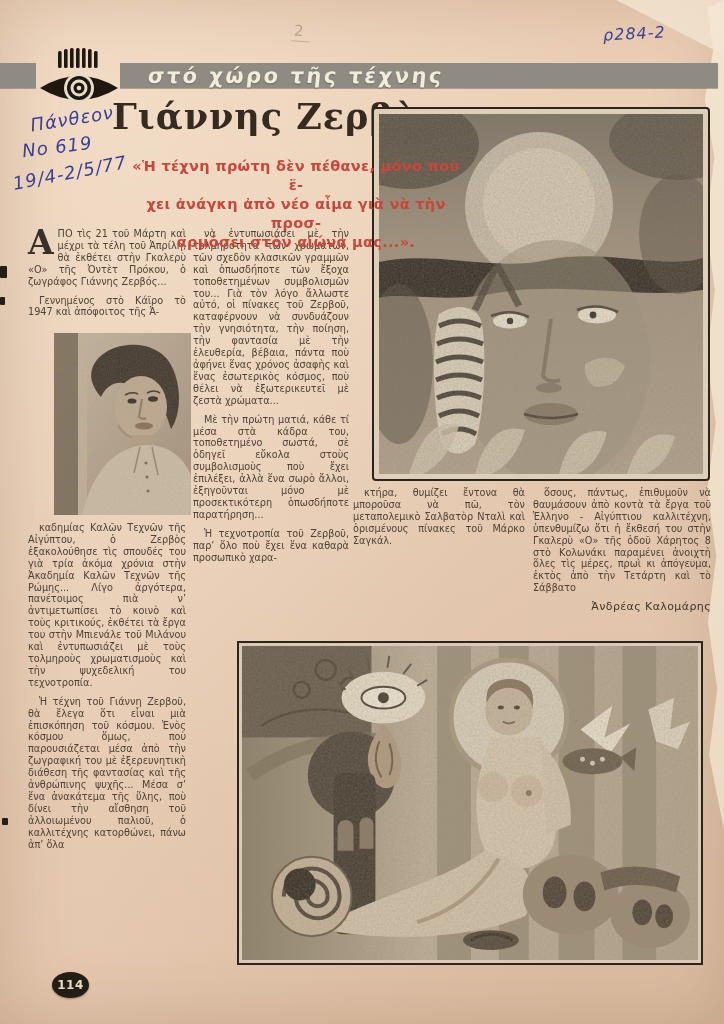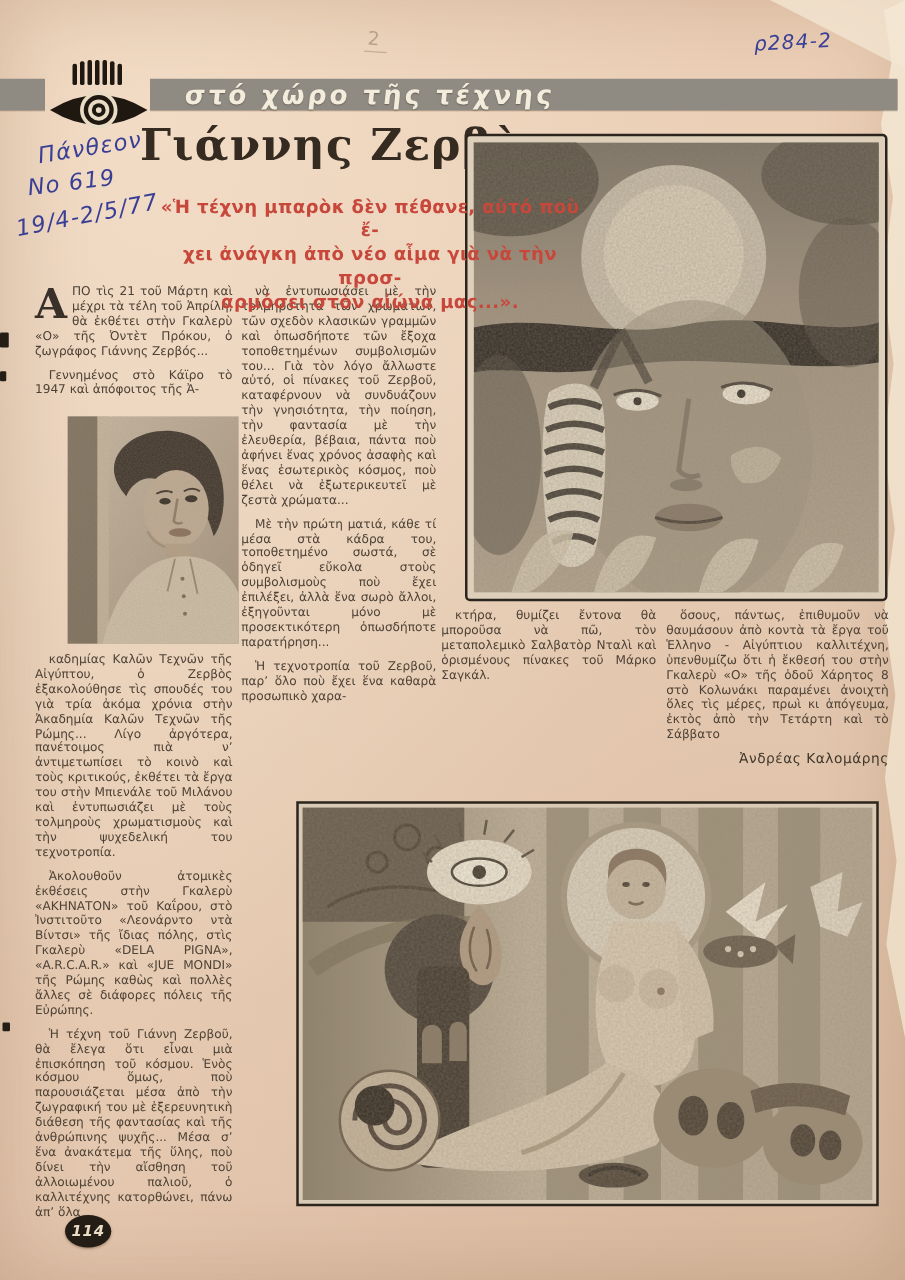--- a/index.html
+++ b/index.html
@@ -84,21 +84,20 @@
     box-sizing:border-box; border:2px solid #2c251d; padding:3px; background:#d8cab5;
   }
   .portrait{position:absolute; left:54px; top:333px; width:137px; height:182px;}
   .artframe-top svg,.artframe-bottom svg,.portrait svg{display:block; width:100%; height:100%;}
   
   .pagenum{
     position:absolute; left:52px; top:972px; width:37px; height:26px;
     background:#231d16; border-radius:50%; display:flex; align-items:center; justify-content:center;
     color:#e9dcc4; font-size:12px; font-weight:bold; letter-spacing:.5px;
     box-shadow:0 1px 2px rgba(60,40,20,.4);
-    font-style:italic;
   }
 </style>
 </head>
 <body>
 
 <div class="page">
 
   <div class="corner-light"></div>
   <div class="torn-right"></div>
   <div class="edge-mark" style="left:0;top:266px;width:7px;height:12px;"></div>
@@ -130,21 +129,21 @@
   </span>
 
   <span class="hand hand-mag">Πάνθεον</span>
   <span class="hand hand-issue">Νο 619</span>
   <span class="hand hand-dates">19/4-2/5/77</span>
   <span class="hand hand-code">ρ284-2</span>
   <span class="pencil">2</span>
 
   <h1 class="title">Γιάννης Ζερβὸς</h1>
   <div class="quote" style="color:#c8473b;">
-      <div>«Ἡ τέχνη μπαρὸκ δὲν πέθανε, αὐτό ποὺ ἔ-</div>
+      <div>«Ἡ τέχνη πρώτη δὲν πέθανε, μόνο ποὺ ἔ-</div>
       <div>χει ἀνάγκη ἀπὸ νέο αἷμα γιὰ νὰ τὴν προσ-</div>
       <div>αρμόσει στὸν αἰώνα μας...».</div>
     </div>
 
   <div class="bodytext col1-top">
     <p class="lead"><span class="dropcap">Α</span><span>ΠΟ τὶς 21 τοῦ Μάρτη καὶ μέχρι τὰ τέλη τοῦ Ἀπρίλη, θὰ ἐκθέτει στὴν Γκαλερὺ «Ο» τῆς Ὀντὲτ Πρόκου, ὁ ζωγράφος Γιάννης Ζερβός...</span></p>
     <div>
         <p>Γεννημένος στὸ Κάϊρο τὸ 1947 καὶ ἀπόφοιτος τῆς Ἀ-</p>
       </div>
   </div>
@@ -177,21 +176,20 @@
       <path d="M86 114 L80 140 M98 114 L104 142" stroke="#9a8871" stroke-width="1.5" fill="none"></path>
       <circle cx="92" cy="130" r="1.6" fill="#7c6a54"></circle>
         <circle cx="93" cy="144" r="1.6" fill="#7c6a54"></circle>
         <circle cx="94" cy="158" r="1.6" fill="#7c6a54"></circle>
       <rect width="137" height="182" filter="url(#grain)"></rect>
     </svg>
   </div>
 
   <div class="bodytext col1-bottom">
       <p>καδημίας Καλῶν Τεχνῶν τῆς Αἰγύπτου, ὁ Ζερβὸς ἐξακολούθησε τὶς σπουδές του γιὰ τρία ἀκόμα χρόνια στὴν Ἀκαδημία Καλῶν Τεχνῶν τῆς Ρώμης... Λίγο ἀργότερα, πανέτοιμος πιὰ ν’ ἀντιμετωπίσει τὸ κοινὸ καὶ τοὺς κριτικούς, ἐκθέτει τὰ ἔργα του στὴν Μπιενάλε τοῦ Μιλάνου καὶ ἐντυπωσιάζει μὲ τοὺς τολμηροὺς χρωματισμοὺς καὶ τὴν ψυχεδελική του τεχνοτροπία.</p>
-      <p>Ἀκολουθοῦν ἀτομικὲς ἐκθέσεις στὴν Γκαλερὺ «ΑΚΗΝΑΤΟΝ» τοῦ Καΐρου, στὸ Ἰνστιτοῦτο «Λεονάρντο ντὰ Βίντσι» τῆς ἴδιας πόλης, στὶς Γκαλερὺ «DELA PIGNA», «A.R.C.A.R.» καὶ «JUE MONDI» τῆς Ρώμης καθὼς καὶ πολλὲς ἄλλες σὲ διάφορες πόλεις τῆς Εὐρώπης.</p>
       <p>Ἡ τέχνη τοῦ Γιάννη Ζερβοῦ, θὰ ἔλεγα ὅτι εἶναι μιὰ ἐπισκόπηση τοῦ κόσμου. Ἑνὸς κόσμου ὅμως, ποὺ παρουσιάζεται μέσα ἀπὸ τὴν ζωγραφική του μὲ ἐξερευνητικὴ διάθεση τῆς φαντασίας καὶ τῆς ἀνθρώπινης ψυχῆς... Μέσα σ’ ἕνα ἀνακάτεμα τῆς ὕλης, ποὺ δίνει τὴν αἴσθηση τοῦ ἀλλοιωμένου παλιοῦ, ὁ καλλιτέχνης κατορθώνει, πάνω ἀπ’ ὅλα</p>
     </div>
 
   <div class="bodytext col2">
       <p>νὰ ἐντυπωσιάσει μὲ τὴν τολμηρότητα τῶν χρωμάτων, τῶν σχεδὸν κλασικῶν γραμμῶν καὶ ὁπωσδήποτε τῶν ἔξοχα τοποθετημένων συμβολισμῶν του... Γιὰ τὸν λόγο ἄλλωστε αὐτό, οἱ πίνακες τοῦ Ζερβοῦ, καταφέρνουν νὰ συνδυάζουν τὴν γνησιότητα, τὴν ποίηση, τὴν φαντασία μὲ τὴν ἐλευθερία, βέβαια, πάντα ποὺ ἀφήνει ἕνας χρόνος ἀσαφὴς καὶ ἕνας ἐσωτερικὸς κόσμος, ποὺ θέλει νὰ ἐξωτερικευτεῖ μὲ ζεστὰ χρώματα...</p>
       <p>Μὲ τὴν πρώτη ματιά, κάθε τί μέσα στὰ κάδρα του, τοποθετημένο σωστά, σὲ ὁδηγεῖ εὔκολα στοὺς συμβολισμοὺς ποὺ ἔχει ἐπιλέξει, ἀλλὰ ἕνα σωρὸ ἄλλοι, ἐξηγοῦνται μόνο μὲ προσεκτικότερη ὁπωσδήποτε παρατήρηση...</p>
       <p>Ἡ τεχνοτροπία τοῦ Ζερβοῦ, παρ’ ὅλο ποὺ ἔχει ἕνα καθαρὰ προσωπικὸ χαρα-</p>
     </div>
 
   <div class="artframe-top">

